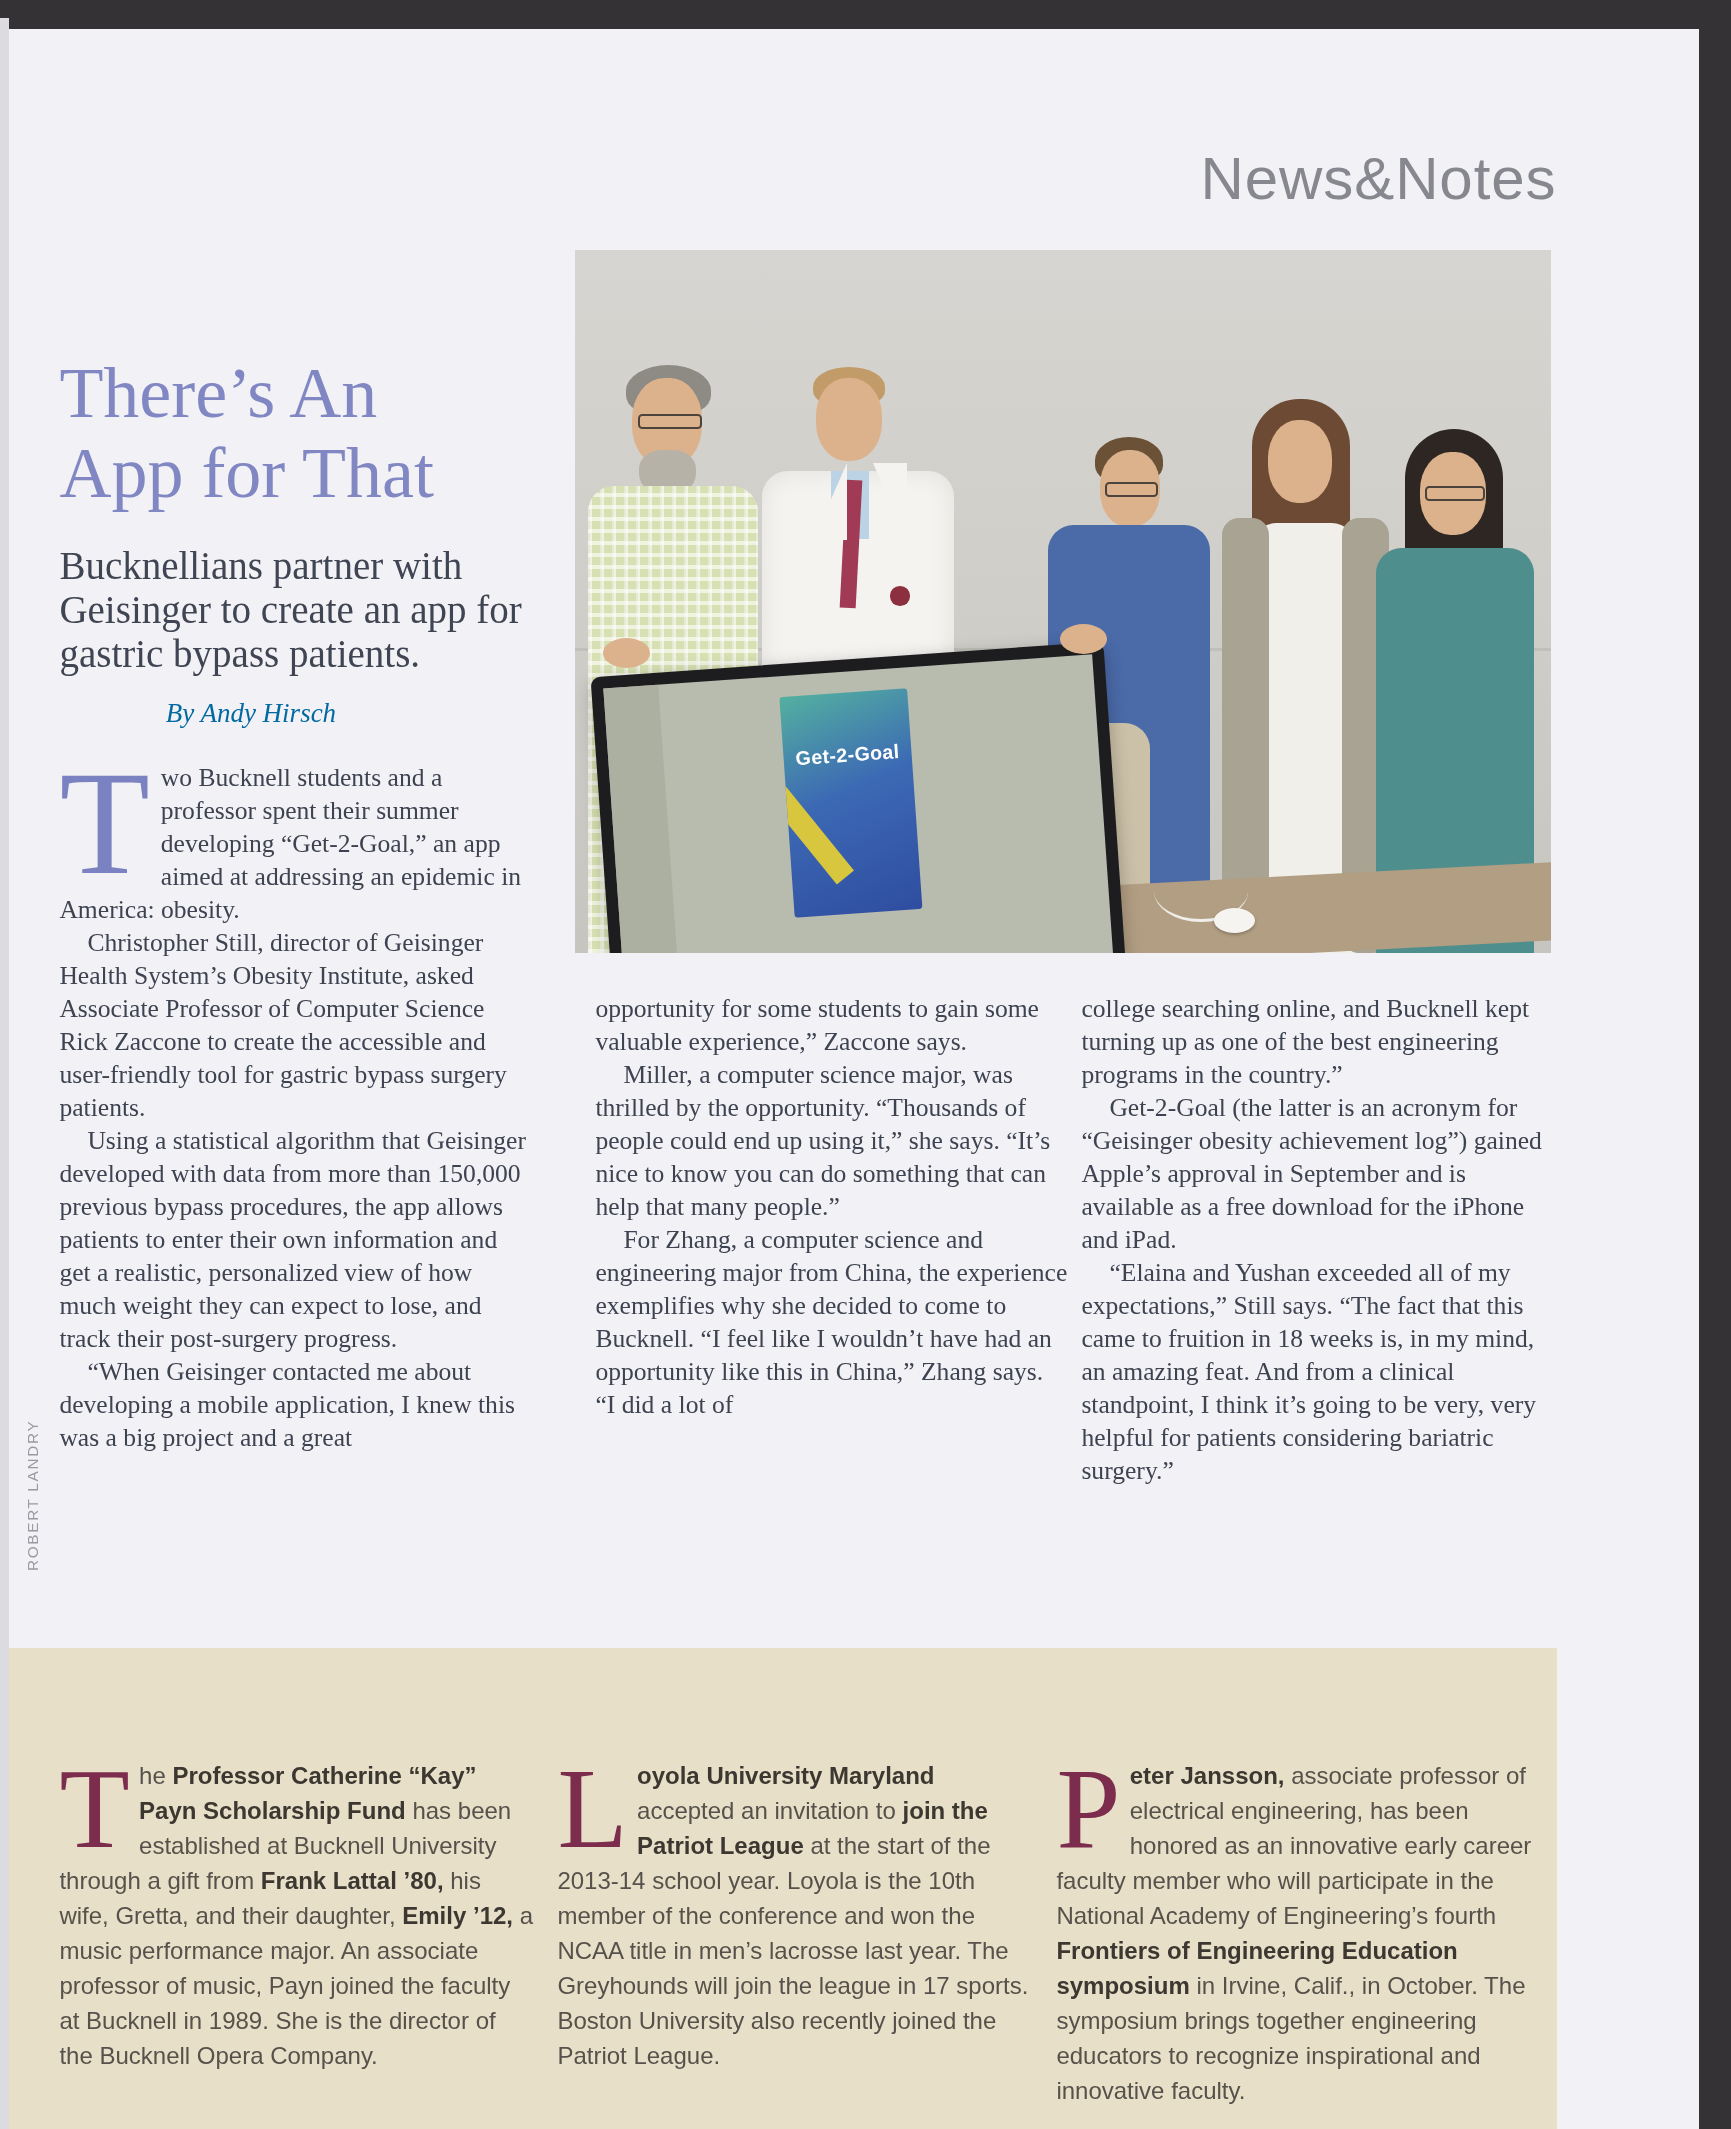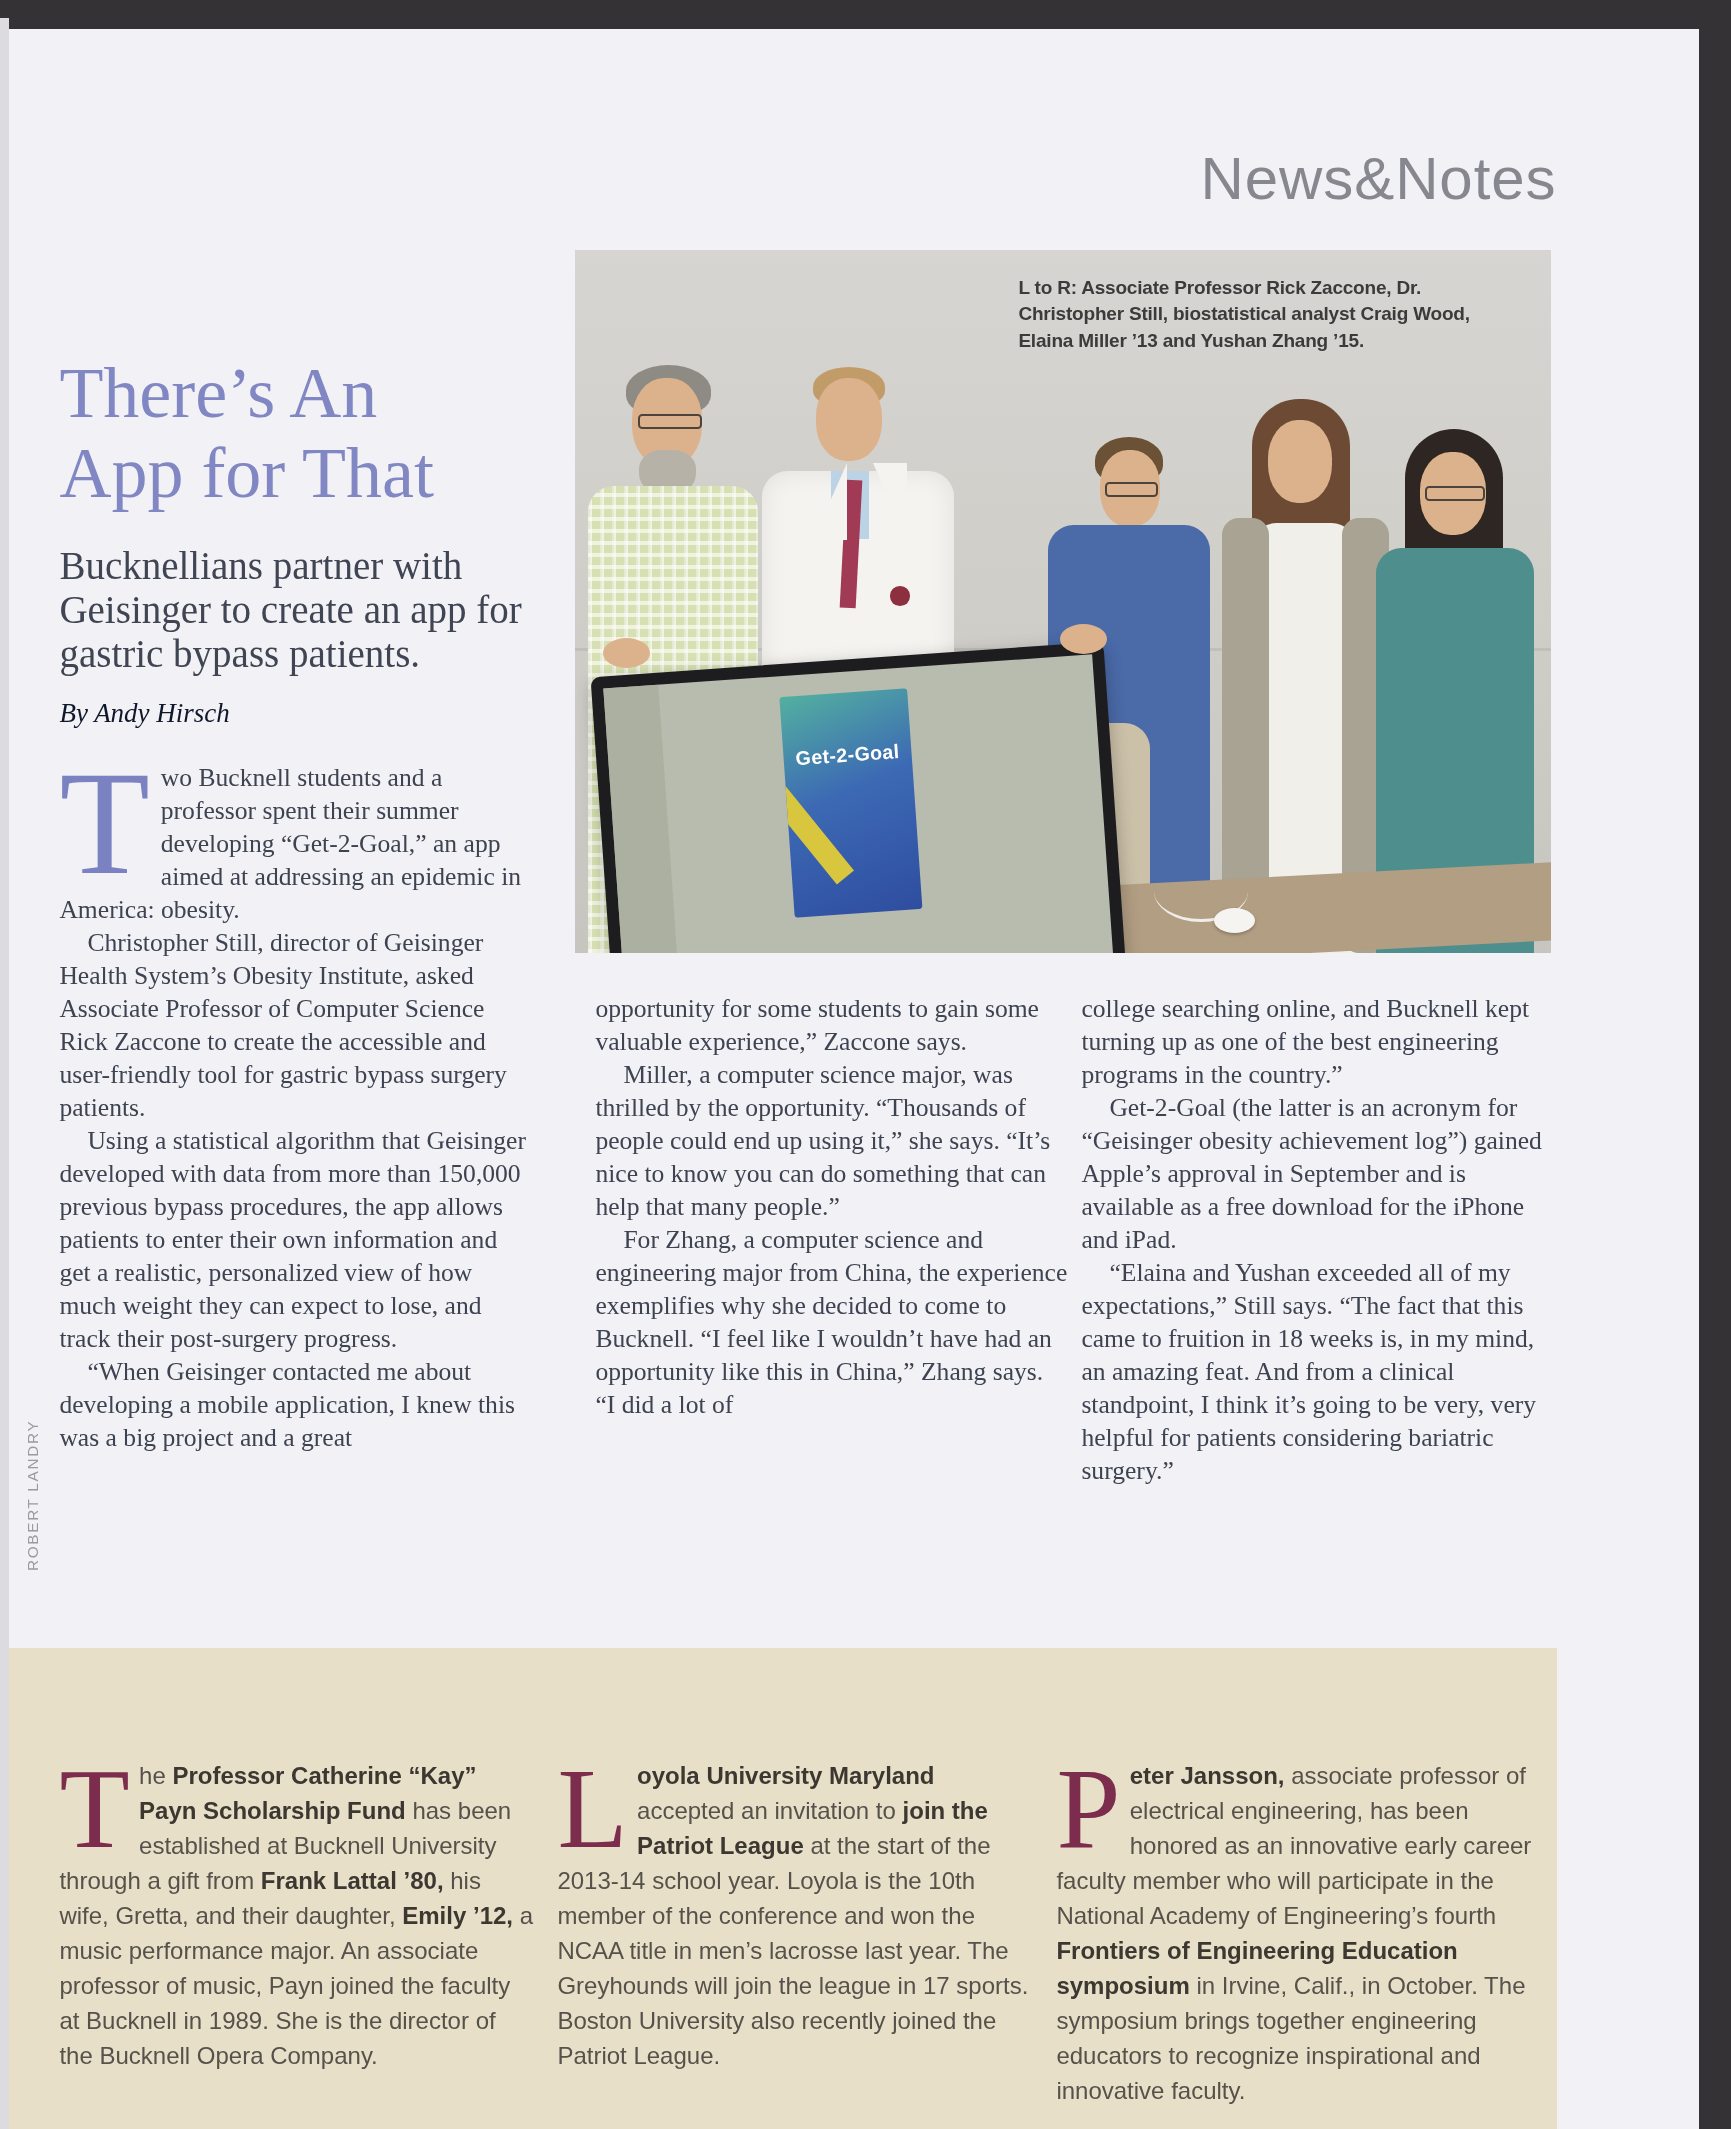--- a/index.html
+++ b/index.html
@@ -12,22 +12,22 @@
 
   
   .section-header{position:absolute;top:115px;right:143px;font-family:"Liberation Sans",sans-serif;
       font-weight:300;font-size:60px;color:#87888f;letter-spacing:0.9px;}
 
   
   .title{position:absolute;left:50px;top:324px;width:520px;color:#8187c3;
       font-size:72px;line-height:80px;}
   .deck{position:absolute;left:50px;top:515px;width:537px;color:#404553;
       font-size:39px;line-height:44px;}
-  .byline{position:absolute;left:50px;top:669px;width:383px;color:#0f172a;
-      font-style:italic;font-size:27px;}
+  .byline{position:absolute;left:50px;top:669px;width:383px;color:#0369a1;
+      font-style:italic;font-size:27px;text-align:center;}
 
   
   .bodycol{position:absolute;width:473px;color:#3e4351;font-size:25.6px;line-height:33px;text-align:left;}
   .col1{left:50px;top:732px;}
   .col2{left:566px;top:963px;margin-left:20px;}
   .col3{left:1072px;top:963px;}
   .bodycol p{margin:0;}
   .bodycol p.ind{text-indent:28px;}
   .b{font-weight:bold;}
   .dropcap-article{float:left;font-size:148px;line-height:112px;color:#7b82c2;margin:6px 11px 0 0;}
@@ -160,21 +160,20 @@
       <div class="monitor">
         <div class="screen-sidebar"></div>
         <div class="poster">
           <div class="poster-stripe"></div>
           <div class="poster-title">Get-2-Goal</div>
         </div>
       </div>
       <div class="hand" style="left:28px;top:388px;width:47px;height:30px;"></div>
       <div class="hand" style="left:485px;top:374px;width:47px;height:30px;"></div>
 
-      <div class="caption">L to R: Associate Professor Rick Zaccone, Dr. Christopher Still, biostatistical analyst Craig Wood, Elaina Miller ’13 and Yushan Zhang ’15.</div>
     </div>
 
     <div class="bodycol col1">
       <p><span class="dropcap-article">T</span><span>wo Bucknell students and a professor spent their summer developing “Get-2-Goal,” an app aimed at addressing an epidemic in America: obesity.</span></p>
       <p class="ind">Christopher Still, director of Geisinger Health System’s Obesity Institute, asked Associate Professor of Computer Science Rick Zaccone to create the accessible and user-friendly tool for gastric bypass surgery patients.</p>
       <p class="ind">Using a statistical algorithm that Geisinger developed with data from more than 150,000 previous bypass procedures, the app allows patients to enter their own information and get a realistic, personalized view of how much weight they can expect to lose, and track their post-surgery progress.</p>
       <p class="ind">“When Geisinger contacted me about developing a mobile application, I knew this was a big project and a great</p>
     </div>
 
     <div class="bodycol col2">

